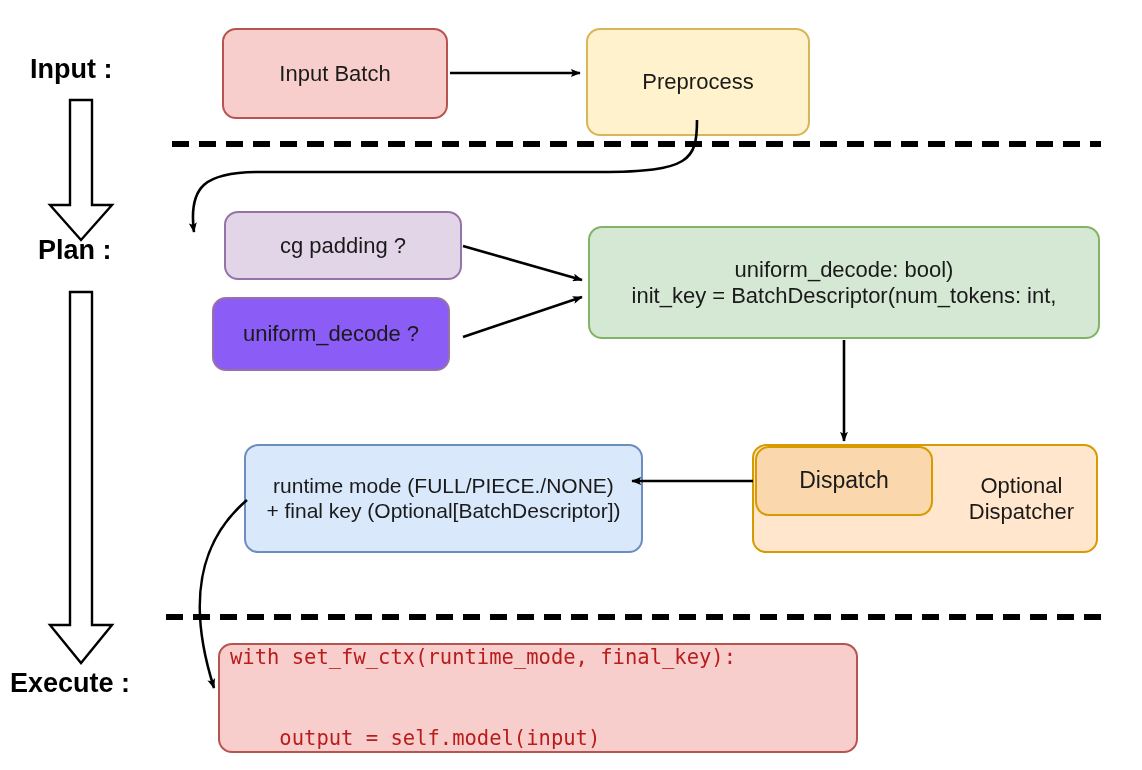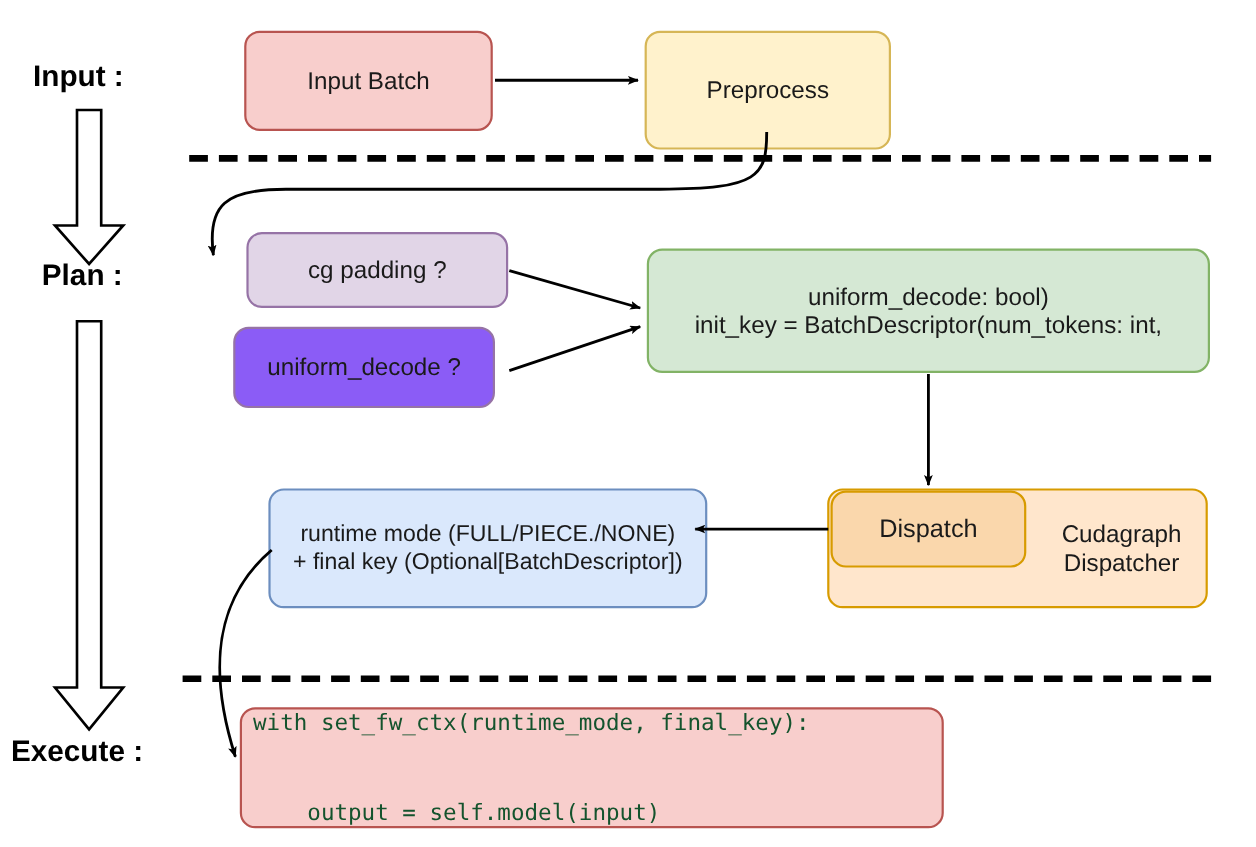--- a/index.html
+++ b/index.html
@@ -42,21 +42,21 @@
     line-height: 1.18;
     padding: 2px 8px;
   }
   .node .txt { display: block; }
   .node.code {
     font-family: "DejaVu Sans Mono", monospace;
     font-size: 20.5px;
     justify-content: flex-start;
     text-align: left;
     line-height: 1.32;
-    color: #14532d;
+    color: #b91c1c;
     padding-left: 10px;
     white-space: pre;
   }
   .svg-layer {
     position: absolute;
     left: 0; top: 0;
     width: 1142px; height: 770px;
     pointer-events: none;
   }
 </style>
@@ -89,21 +89,21 @@
 
   <div class="node" style="left:588px; top:226px; width:512px; height:113px; background:#d5e8d4; border-color:#82b366;">
     <div>
       <span class="txt">uniform_decode: bool)</span>
       <span class="txt">init_key = BatchDescriptor(num_tokens: int,</span>
     </div>
   </div>
 
   <div class="node" style="left:752px; top:444px; width:346px; height:109px; background:#ffe6cc; border-color:#d79b00; justify-content:flex-end; padding-right:22px;">
     <div>
-      <span class="txt">Cudagraph</span>
+      <span class="txt">Optional</span>
       <span class="txt">Dispatcher</span>
     </div>
   </div>
 
   <div class="node" style="left:755px; top:446px; width:178px; height:70px; background:#fad7ac; border-color:#d79b00; font-size:23px;">
     <span class="txt">Dispatch</span>
   </div>
 
   <div class="node" style="left:244px; top:444px; width:399px; height:109px; background:#dae8fc; border-color:#6c8ebf; font-size:21px;">
     <div>

